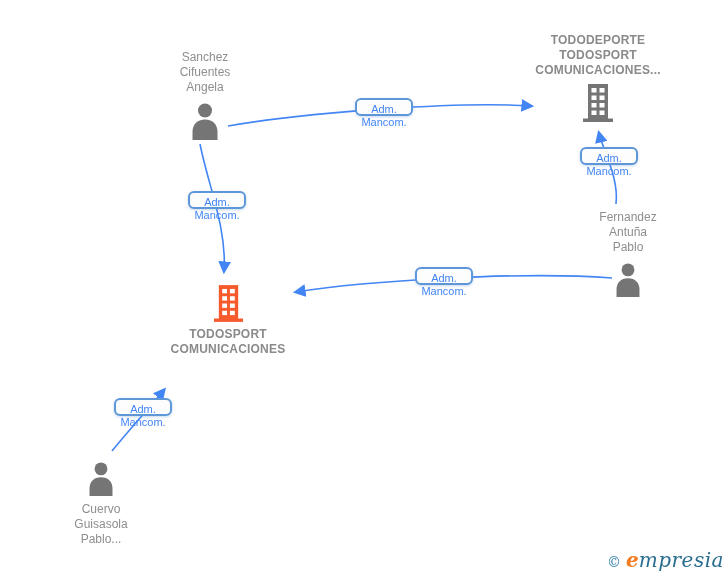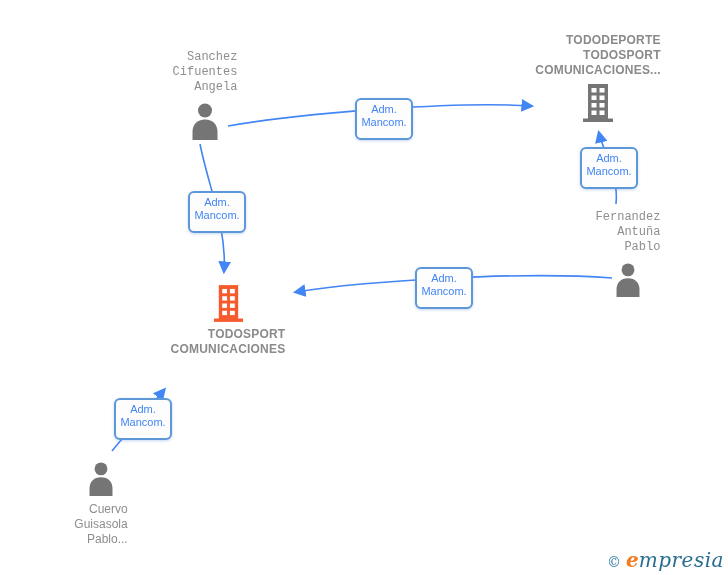--- a/index.html
+++ b/index.html
@@ -2,25 +2,25 @@
 <html><head>
 <meta charset="utf-8">
 <style>
   html,body{margin:0;padding:0;background:#fff;}
   .canvas{
     position:relative;width:728px;height:575px;background:#ffffff;
     font-family:"Liberation Sans",sans-serif;overflow:hidden;
   }
   .edges{position:absolute;left:0;top:0;pointer-events:none;}
   .node{position:absolute;display:flex;flex-direction:column;align-items:center;cursor:pointer;}
-  .nlabel{text-align:right;font-size:12px;line-height:15px;color:#8e8e8e;}
+  .nlabel{text-align:center;font-size:12px;line-height:15px;color:#8e8e8e;}
   .node.company .nlabel{font-weight:bold;color:#8a8a8a;letter-spacing:.2px;}
-  .gap6{row-gap:6px;}.gap8{row-gap:8px;font-family:Liberation Mono, monospace;}.gap5{row-gap:5px;}
+  .gap6{row-gap:6px;}.gap8{row-gap:8px;}.gap5{row-gap:5px;}
   .edge-label{
-    position:absolute;width:58px;height:42px;box-sizing:border-box;
+    position:absolute;width:58px;height:18px;box-sizing:border-box;
     background:#fdfdfe;border:2px solid #5e97d8;border-radius:6px;
     padding-top:3px;text-align:center;font-size:11px;line-height:13px;
     color:#4285f4;box-shadow:0 1px 3px rgba(90,140,220,.35);cursor:pointer;
   }
   .edge-label span{display:block;}
   .logo{
     position:absolute;right:4px;bottom:3px;display:flex;align-items:baseline;
     font-family:"DejaVu Serif",serif;font-style:italic;
   }
   .logo .copy{color:#2e7ea6;font-size:14px;margin-right:5px;font-style:normal;}

